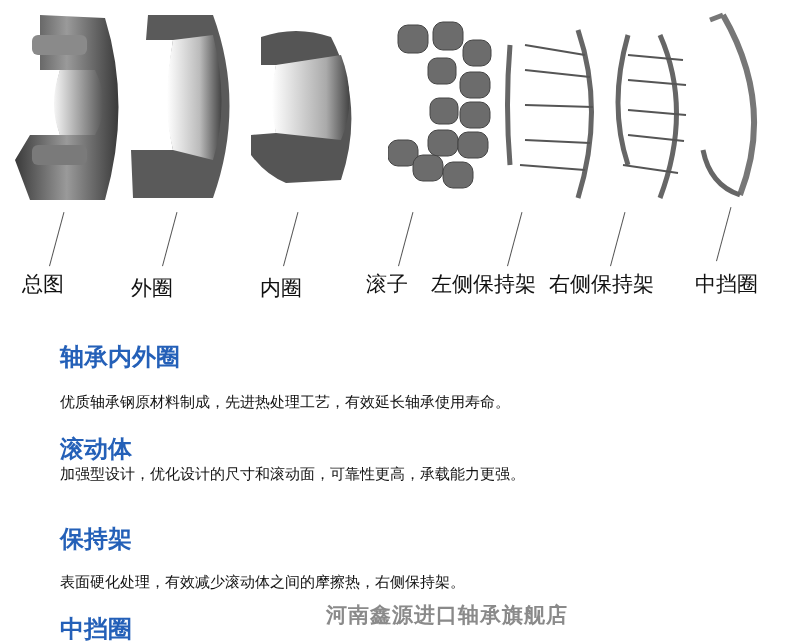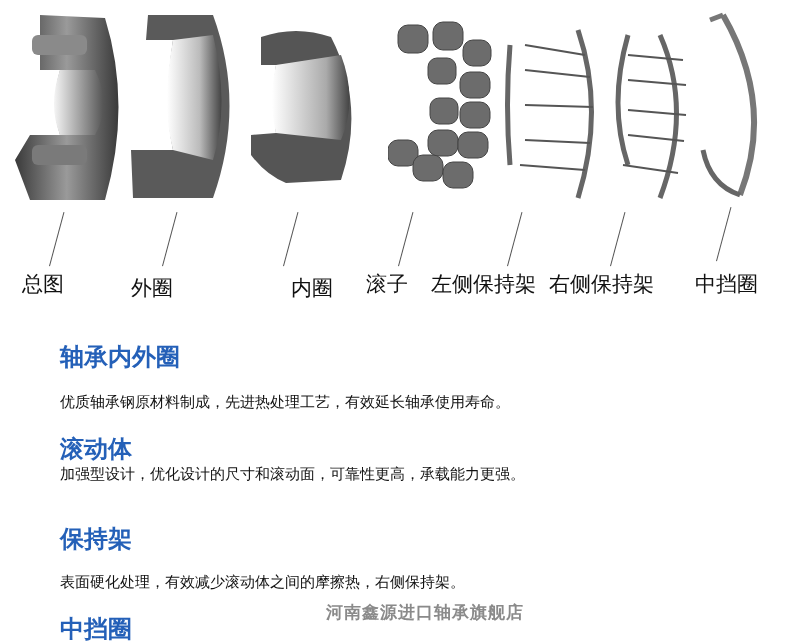--- a/index.html
+++ b/index.html
@@ -8,21 +8,21 @@
 
   .figure { position: absolute; left: 0; top: 0; width: 636px; height: 310px; }
   .part-img { position: absolute; }
   .leader { position: absolute; width: 1px; background: #555; transform-origin: bottom left; }
   .part-label { position: absolute; top: 270px; font-size: 21px; color: #111; white-space: nowrap; letter-spacing: 0px; }
 
   .section { position: absolute; left: 60px; }
   .sec-title { font-size: 24px; font-weight: bold; color: #2460b8; white-space: nowrap; }
   .sec-desc { font-size: 15px; color: #111; white-space: nowrap; }
 
-  .watermark { position: absolute; left: 326px; top: 601px; font-size: 17px; font-weight: bold; color: #8a8a8a; letter-spacing: 1px; white-space: nowrap; }
+  .watermark { position: absolute; left: 326px; top: 601px; font-size: 21px; font-weight: bold; color: #8a8a8a; letter-spacing: 1px; white-space: nowrap; }
 </style>
 </head>
 <body>
 
 <div class="figure">
 
   <svg class="part-img" style="left:10px;top:10px;" width="120" height="195" viewBox="0 0 120 195">
     <defs>
       <linearGradient id="g1" x1="0" x2="1">
           <stop offset="0" stop-color="#3a3a3a"></stop>
@@ -61,21 +61,21 @@
         <linearGradient id="g4" x1="0" x2="1">
           <stop offset="0" stop-color="#fff"></stop>
           <stop offset="0.7" stop-color="#aaa"></stop>
           <stop offset="1" stop-color="#444"></stop>
         </linearGradient>
       </defs>
     <path d="M15 12 Q50 0 85 12 Q120 80 95 155 L40 158 Q20 150 5 130 L5 110 L30 108 Q25 70 30 40 L15 40 Z" fill="#555"></path>
     <path d="M30 40 Q22 75 30 108 L95 115 Q112 75 95 30 Z" fill="url(#g4)"></path>
   </svg>
   <div class="leader" style="left:283px;top:210px;height:56px;transform:rotate(15deg);"></div>
-  <div class="part-label" style="left:260px;top:274px;margin-left:31px;">内圈</div>
+  <div class="part-label" style="left:260px;top:274px;">内圈</div>
 
   <svg class="part-img" style="left:388px;top:10px;" width="115" height="190" viewBox="0 0 115 190">
     <g fill="#6c6c6c" stroke="#444" stroke-width="1">
       <rect x="10" y="15" width="30" height="28" rx="10"></rect>
         <rect x="45" y="12" width="30" height="28" rx="10"></rect>
         <rect x="75" y="30" width="28" height="26" rx="10"></rect>
       <rect x="40" y="48" width="28" height="26" rx="9"></rect>
         <rect x="72" y="62" width="30" height="26" rx="10"></rect>
       <rect x="42" y="88" width="28" height="26" rx="9"></rect>
         <rect x="72" y="92" width="30" height="26" rx="10"></rect>

